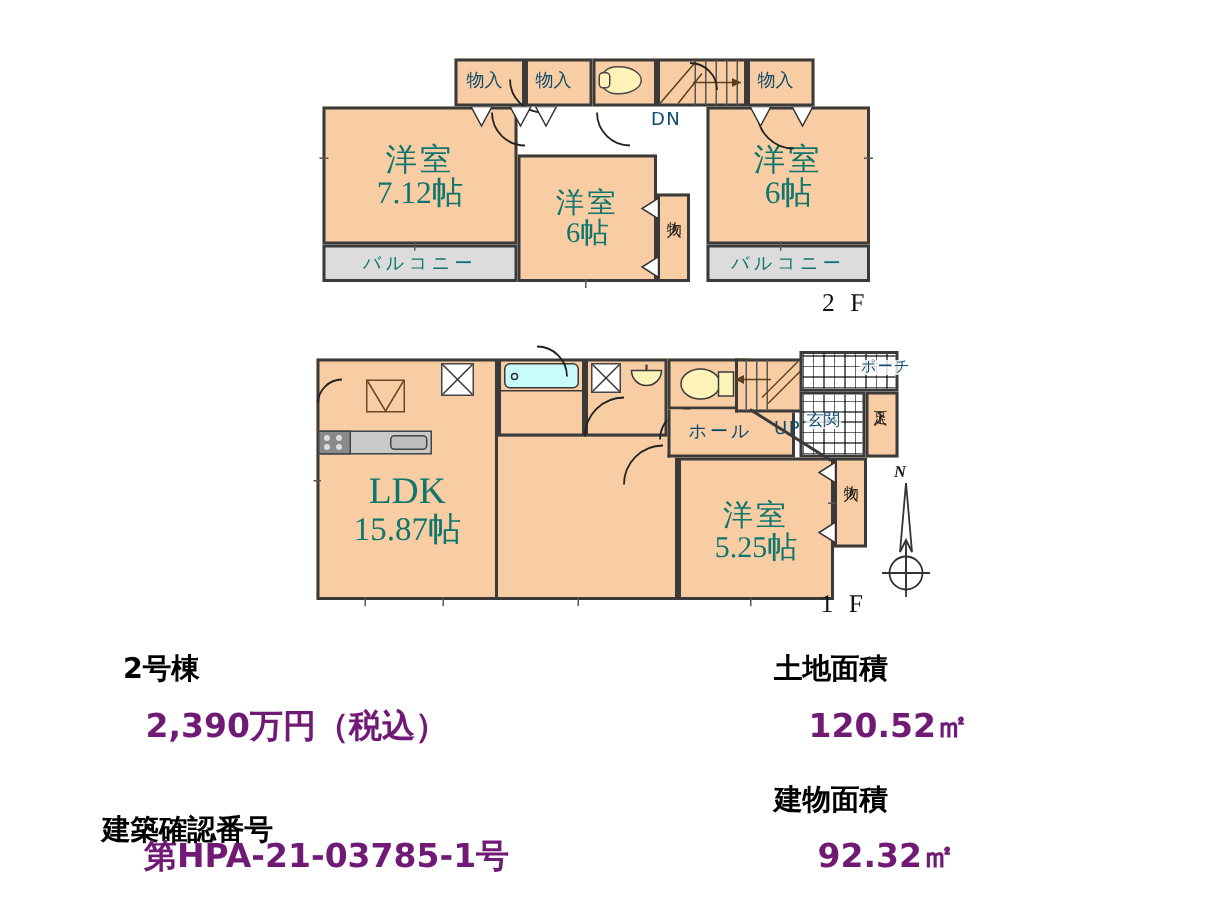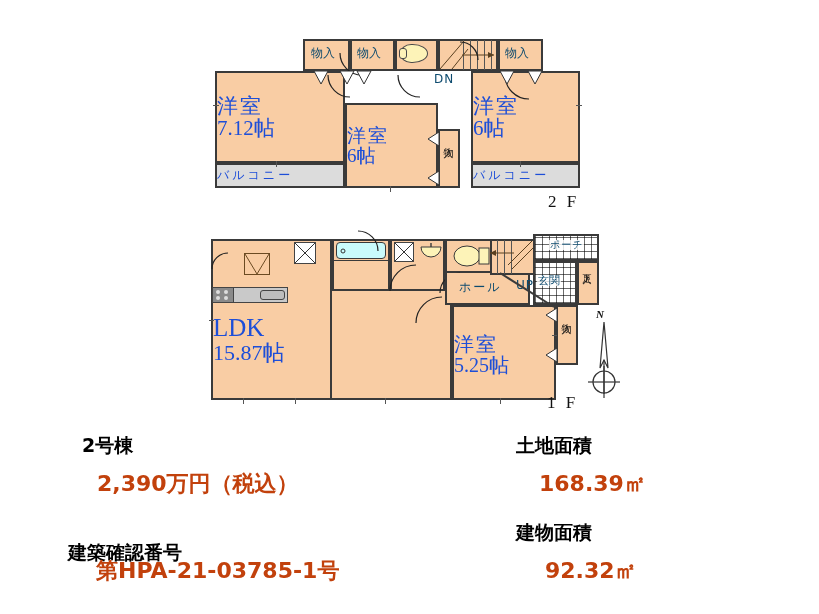--- a/index.html
+++ b/index.html
@@ -15,23 +15,23 @@
   .canvas{position:absolute;left:0;top:0;width:819px;height:614px;}
 
   
   .plan{position:absolute;}
   .room{
     position:absolute;
     background:#f9cda4;
     border:2px solid #3a3a3a;
     box-sizing:border-box;
     display:flex;flex-direction:column;
-    align-items:flex-start;justify-content:center;
+    align-items:center;justify-content:center;
     line-height:1.05;
-    color:#1d4ed8;
+    color:#0f766e;
   }
   .room .rl{display:block;text-align:center;white-space:nowrap;}
   .wet{background:#c9fbfb;}
   .closet{background:#fdfbda;}
   .balcony{background:#dcdcdc;}
   .stair{background:#f6c08f;}
   .plainbox{
     position:absolute;box-sizing:border-box;
     border:2px solid #3a3a3a;background:#f9cda4;
   }
@@ -52,21 +52,21 @@
   
   .floorcap{
     position:absolute;font-size:17px;letter-spacing:3px;
     font-family:"Liberation Serif","DejaVu Serif",serif;
   }
 
   
   .info{position:absolute;left:0;top:425px;width:819px;height:185px;}
   .infocell{position:absolute;font-family:"DejaVu Sans","Liberation Sans",sans-serif;font-weight:bold;}
   .ihead{font-size:19px;color:#000;}
-  .ival{font-size:22px;color:#c2410c;}
+  .ival{font-size:22px;color:#701a75;}
 
   
   .compass{position:absolute;left:578px;top:306px;width:52px;height:92px;}
 </style>
 </head>
 <body>
 
 <div class="canvas">
 
   <div class="plan" style="left:0;top:0;width:600px;height:215px;">
@@ -229,21 +229,21 @@
     <div class="plainbox" style="left:533px;top:46px;width:44px;height:44px;background:
       repeating-linear-gradient(0deg,#6b6b6b 0px,#6b6b6b 1px,#ffffff 1px,#ffffff 7px),
       repeating-linear-gradient(90deg,#6b6b6b 0px,#6b6b6b 1px,#ffffff 1px,#ffffff 7px);
       background-blend-mode:multiply;"></div>
     <div class="lbl" style="left:537px;top:60px;font-size:11px;background:rgba(255,255,255,0.75);padding:0 1px;">玄関</div>
 
     <div class="plainbox" style="left:533px;top:19px;width:66px;height:27px;background:
       repeating-linear-gradient(0deg,#6b6b6b 0px,#6b6b6b 1px,#ffffff 1px,#ffffff 7px),
       repeating-linear-gradient(90deg,#6b6b6b 0px,#6b6b6b 1px,#ffffff 1px,#ffffff 7px);
       background-blend-mode:multiply;"></div>
-    <div class="lbl" style="left:549px;top:25px;font-size:10px;letter-spacing:1px;background:rgba(255,255,255,0.8);padding:0 1px;">ポーチ</div>
+    <div class="lbl" style="left:573px;top:25px;font-size:10px;letter-spacing:1px;background:rgba(255,255,255,0.8);padding:0 1px;">ポーチ</div>
 
     <div class="plainbox closet" style="left:577px;top:46px;width:22px;height:44px;"></div>
     <div class="vlbl" style="left:582px;top:52px;font-size:9px;">下足入</div>
 
     <div class="room" style="left:452px;top:90px;width:104px;height:95px;justify-content:flex-end;padding-bottom:22px;">
       <span class="rl" style="font-size:20px;letter-spacing:2px;">洋室</span>
       <span class="rl" style="font-size:20px;">5.25帖</span>
     </div>
 
     <div class="plainbox closet" style="left:556px;top:90px;width:22px;height:60px;"></div>
@@ -282,21 +282,21 @@
       <line x1="10" y1="76" x2="42" y2="76" stroke="#333" stroke-width="1.2"></line>
       <line x1="26" y1="60" x2="26" y2="92" stroke="#333" stroke-width="1.2"></line>
     </svg>
   </div>
 
   <div class="info">
     <div class="infocell ihead" style="left:82px;top:8px;">2号棟</div>
     <div class="infocell ival" style="left:97px;top:44px;">2,390万円（税込）</div>
 
     <div class="infocell ihead" style="left:516px;top:8px;">土地面積</div>
-    <div class="infocell ival" style="left:539px;top:44px;">168.39㎡</div>
+    <div class="infocell ival" style="left:539px;top:44px;">120.52㎡</div>
 
     <div class="infocell ihead" style="left:68px;top:95px;margin-top:20px;">建築確認番号</div>
     <div class="infocell ival" style="left:96px;top:131px;">第HPA-21-03785-1号</div>
 
     <div class="infocell ihead" style="left:516px;top:95px;">建物面積</div>
     <div class="infocell ival" style="left:545px;top:131px;">92.32㎡</div>
   </div>
 
 </div>
 

